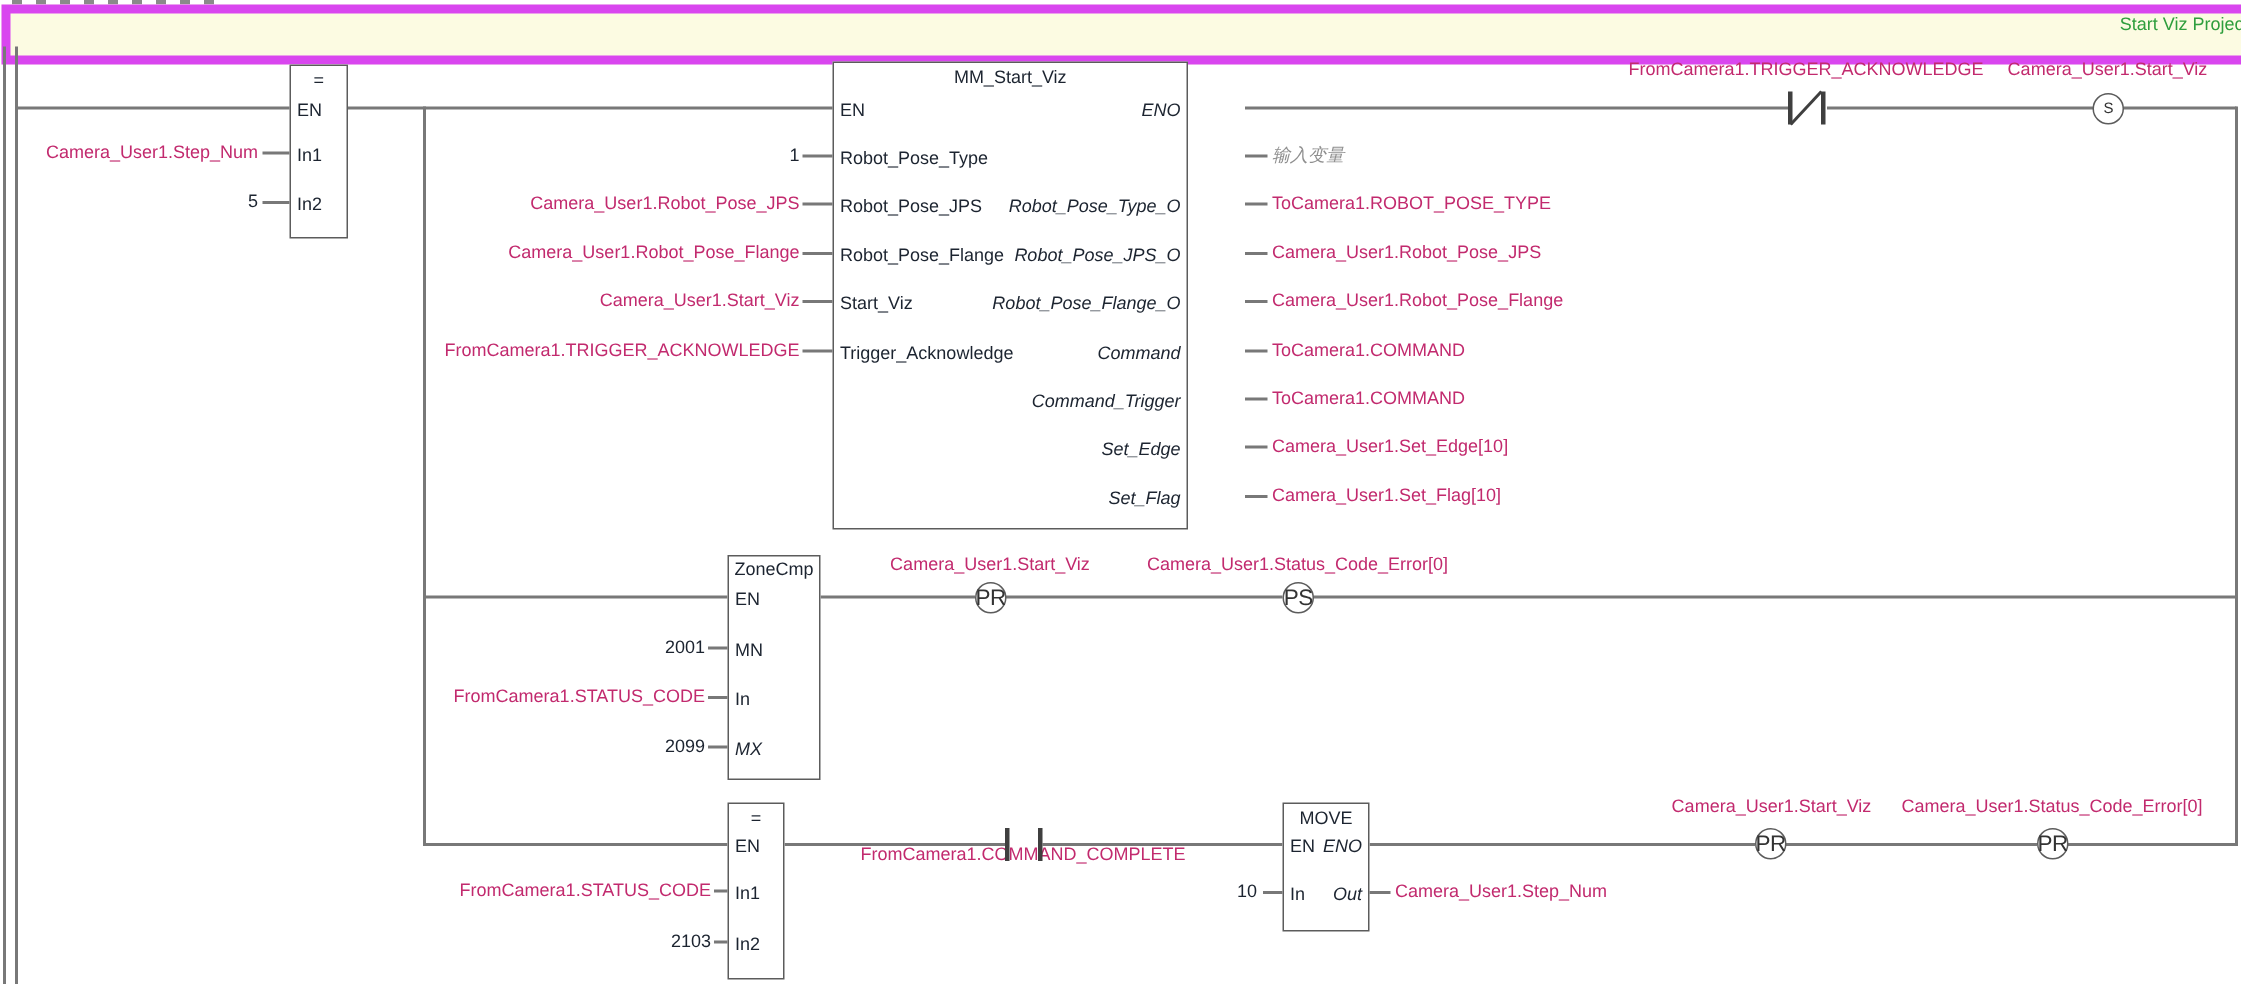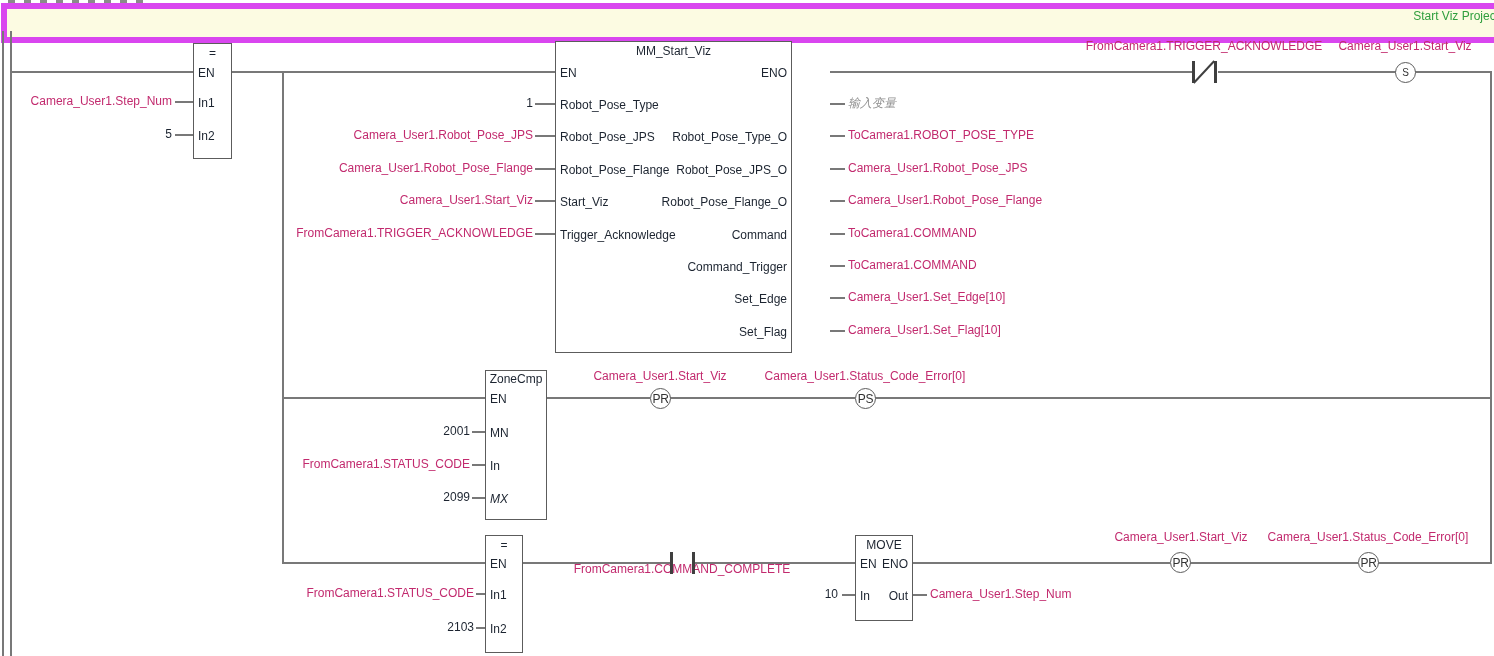--- a/index.html
+++ b/index.html
@@ -11,27 +11,27 @@
           font-family:"Liberation Sans","DejaVu Sans",sans-serif;font-size:12px;color:var(--block_text);}
   .remnant{position:absolute;left:8px;top:0;width:140px;height:3px;
            background:repeating-linear-gradient(90deg,#8a8a8a 0 7px,transparent 7px 16px);}
   .comment{position:absolute;left:1px;top:3px;width:1488px;height:27px;background:var(--comment_bg);
            border:6px solid #d946ef;padding:1px 0 0 4px;color:var(--comment_text);line-height:13px;text-align:right;}
   .hw{position:absolute;height:1.5px;background:var(--wire);}
   .vw{position:absolute;width:1.5px;background:var(--wire);}
   .box{position:absolute;background:#fff;border:1.5px solid var(--block_border);box-sizing:border-box;}
   .btitle{position:absolute;top:2px;left:0;right:0;text-align:center;white-space:nowrap;line-height:14px;}
   .pin{position:absolute;white-space:nowrap;line-height:16px;}
-  .pin.pl{left:4px;} .pin.pr{right:4px;text-align:right;}
+  .pin.pl{left:4px;} .pin.pr{right:4px;text-align:right;font-style:italic;}
   .op{position:absolute;color:var(--variable);white-space:nowrap;line-height:15px;}
   .op.num{color:var(--block_text);}
   .lblc{position:absolute;color:var(--variable);white-space:nowrap;line-height:14px;transform:translateX(-50%);}
   .coil{position:absolute;width:21px;height:21px;box-sizing:border-box;border:1.5px solid var(--block_border);
         border-radius:50%;background:#fff;display:flex;align-items:center;justify-content:center;
-        font-size:12px;color:#333;letter-spacing:-0.3px;}
+        font-size:15px;color:#333;letter-spacing:-0.3px;}
   .coil.set{font-size:10px;}
   .cbar{position:absolute;width:2.5px;height:22px;background:#3f3f3f;}
   .slash{position:absolute;width:30px;height:2px;background:#3f3f3f;transform:rotate(-47deg);}
   .ghost{color:#8f8f8f;font-style:italic;}
 </style>
 </head>
 <body>
 
 <div class="canvas">
 

